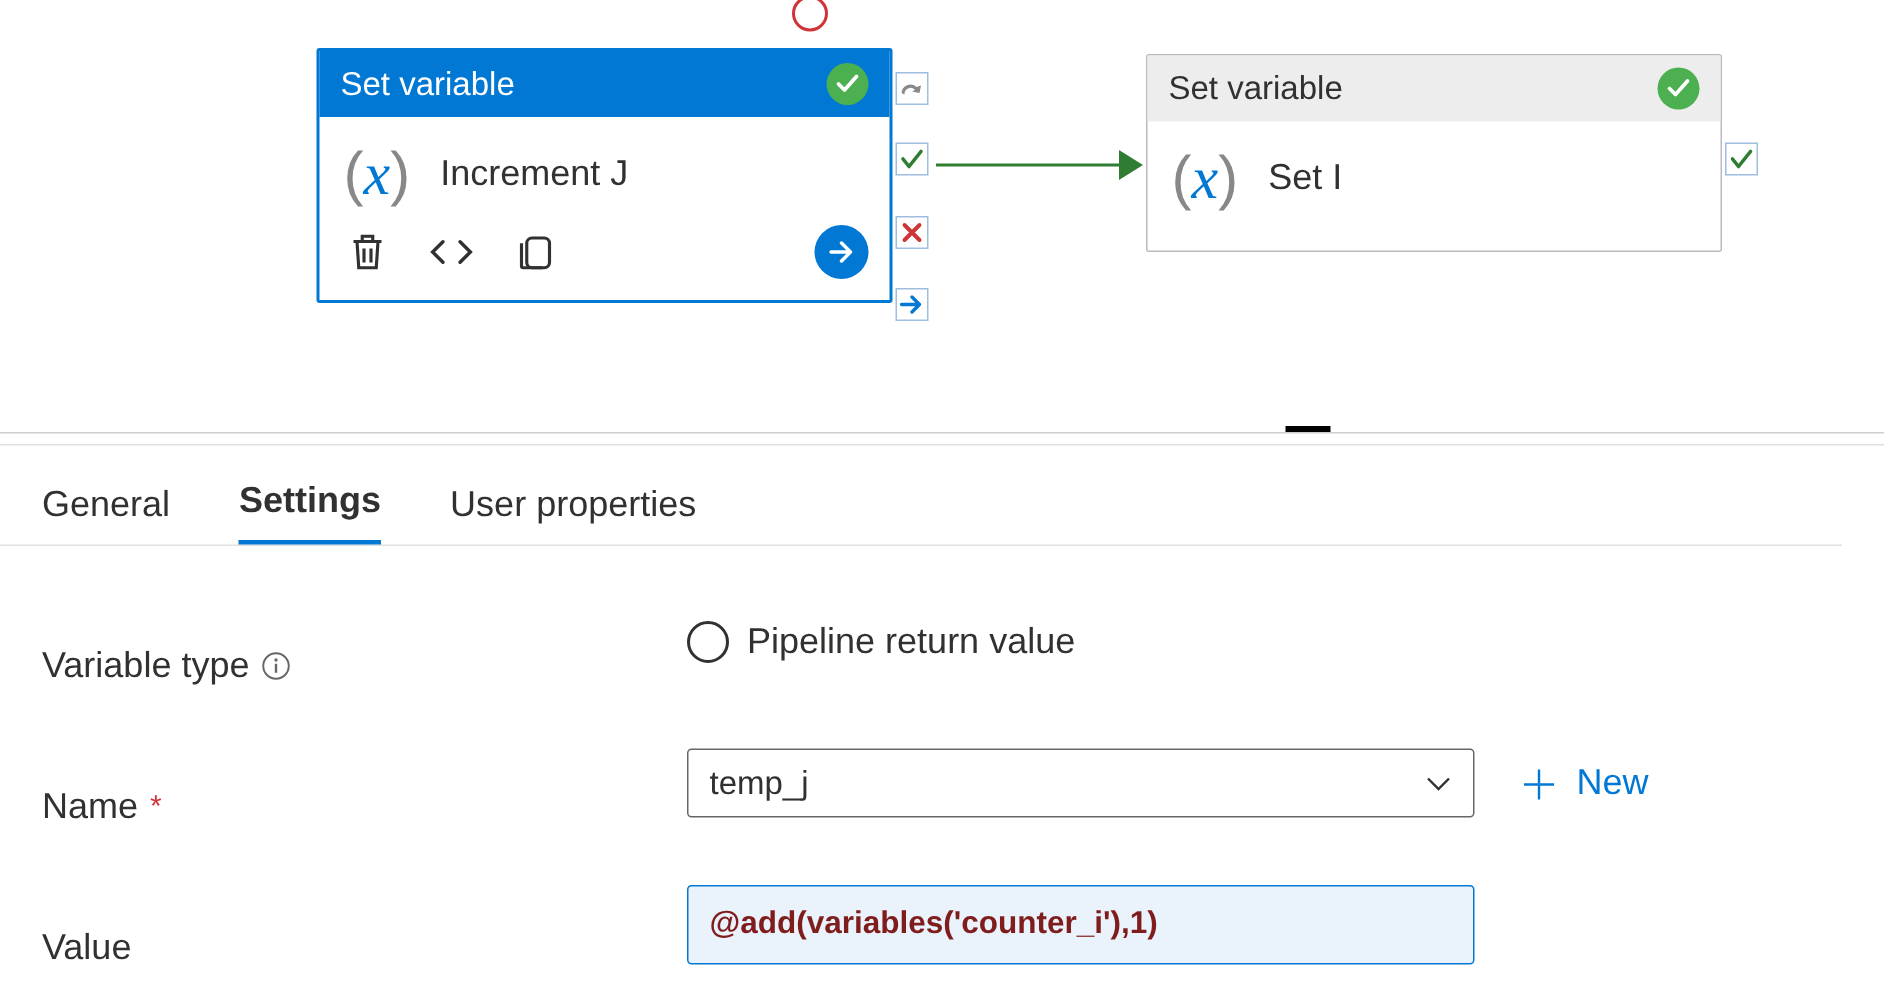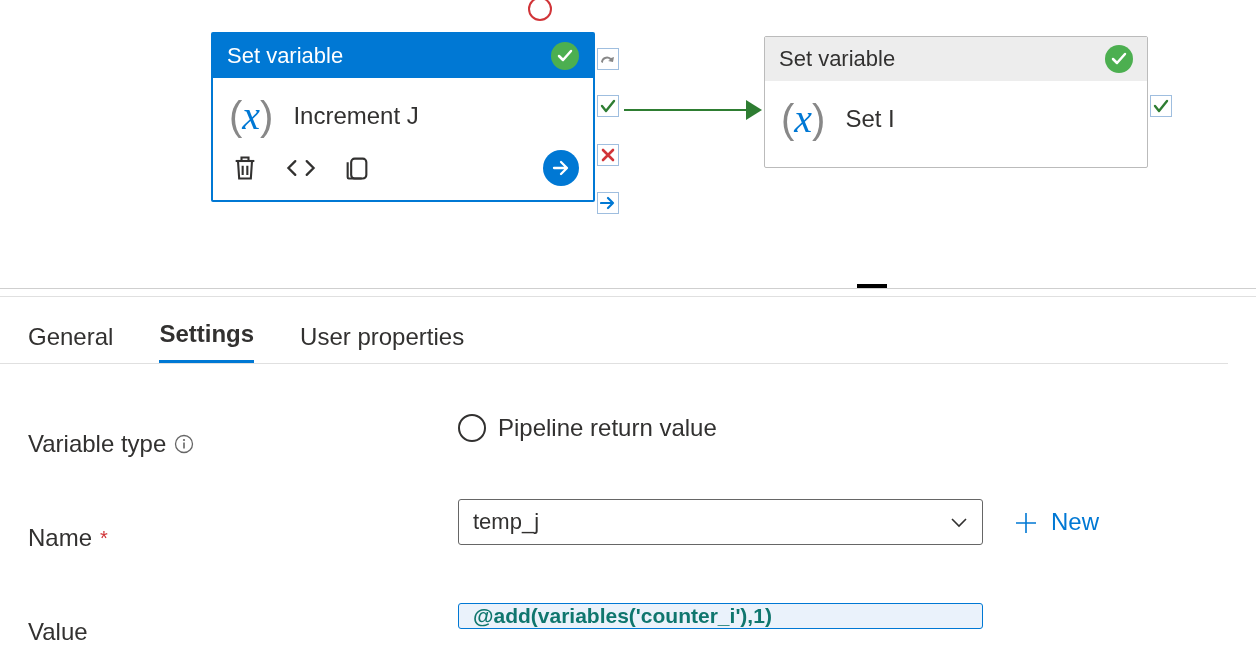--- a/index.html
+++ b/index.html
@@ -144,26 +144,26 @@
     padding: 0 14px;
     font-size:22px;
     display:flex; align-items:center; justify-content:space-between;
     background:#fff;
   }
   .new-link {
     display:flex; align-items:flex-end; gap:12px;
     color:#0078d4; font-size:24px; margin-left:30px;
   }
   .expr-box {
-    width:525px; height:26px;
+    width:525px; height:53px;
     border:1px solid #0078d4; border-radius:3px;
     background:#eaf2fb;
     padding:0 14px;
     display:flex; align-items:center;
-    font-size:21px; font-weight:600; color:#0f766e;
+    font-size:21px; font-weight:600; color:#7f1d1d;
   }
 </style>
 </head>
 <body>
 
 <div class="canvas">
 
   <div class="red-ring" style="left:528px; top:-3px;"></div>
 
   <div class="node selected" style="left:211px; top:32px; width:384px;">

